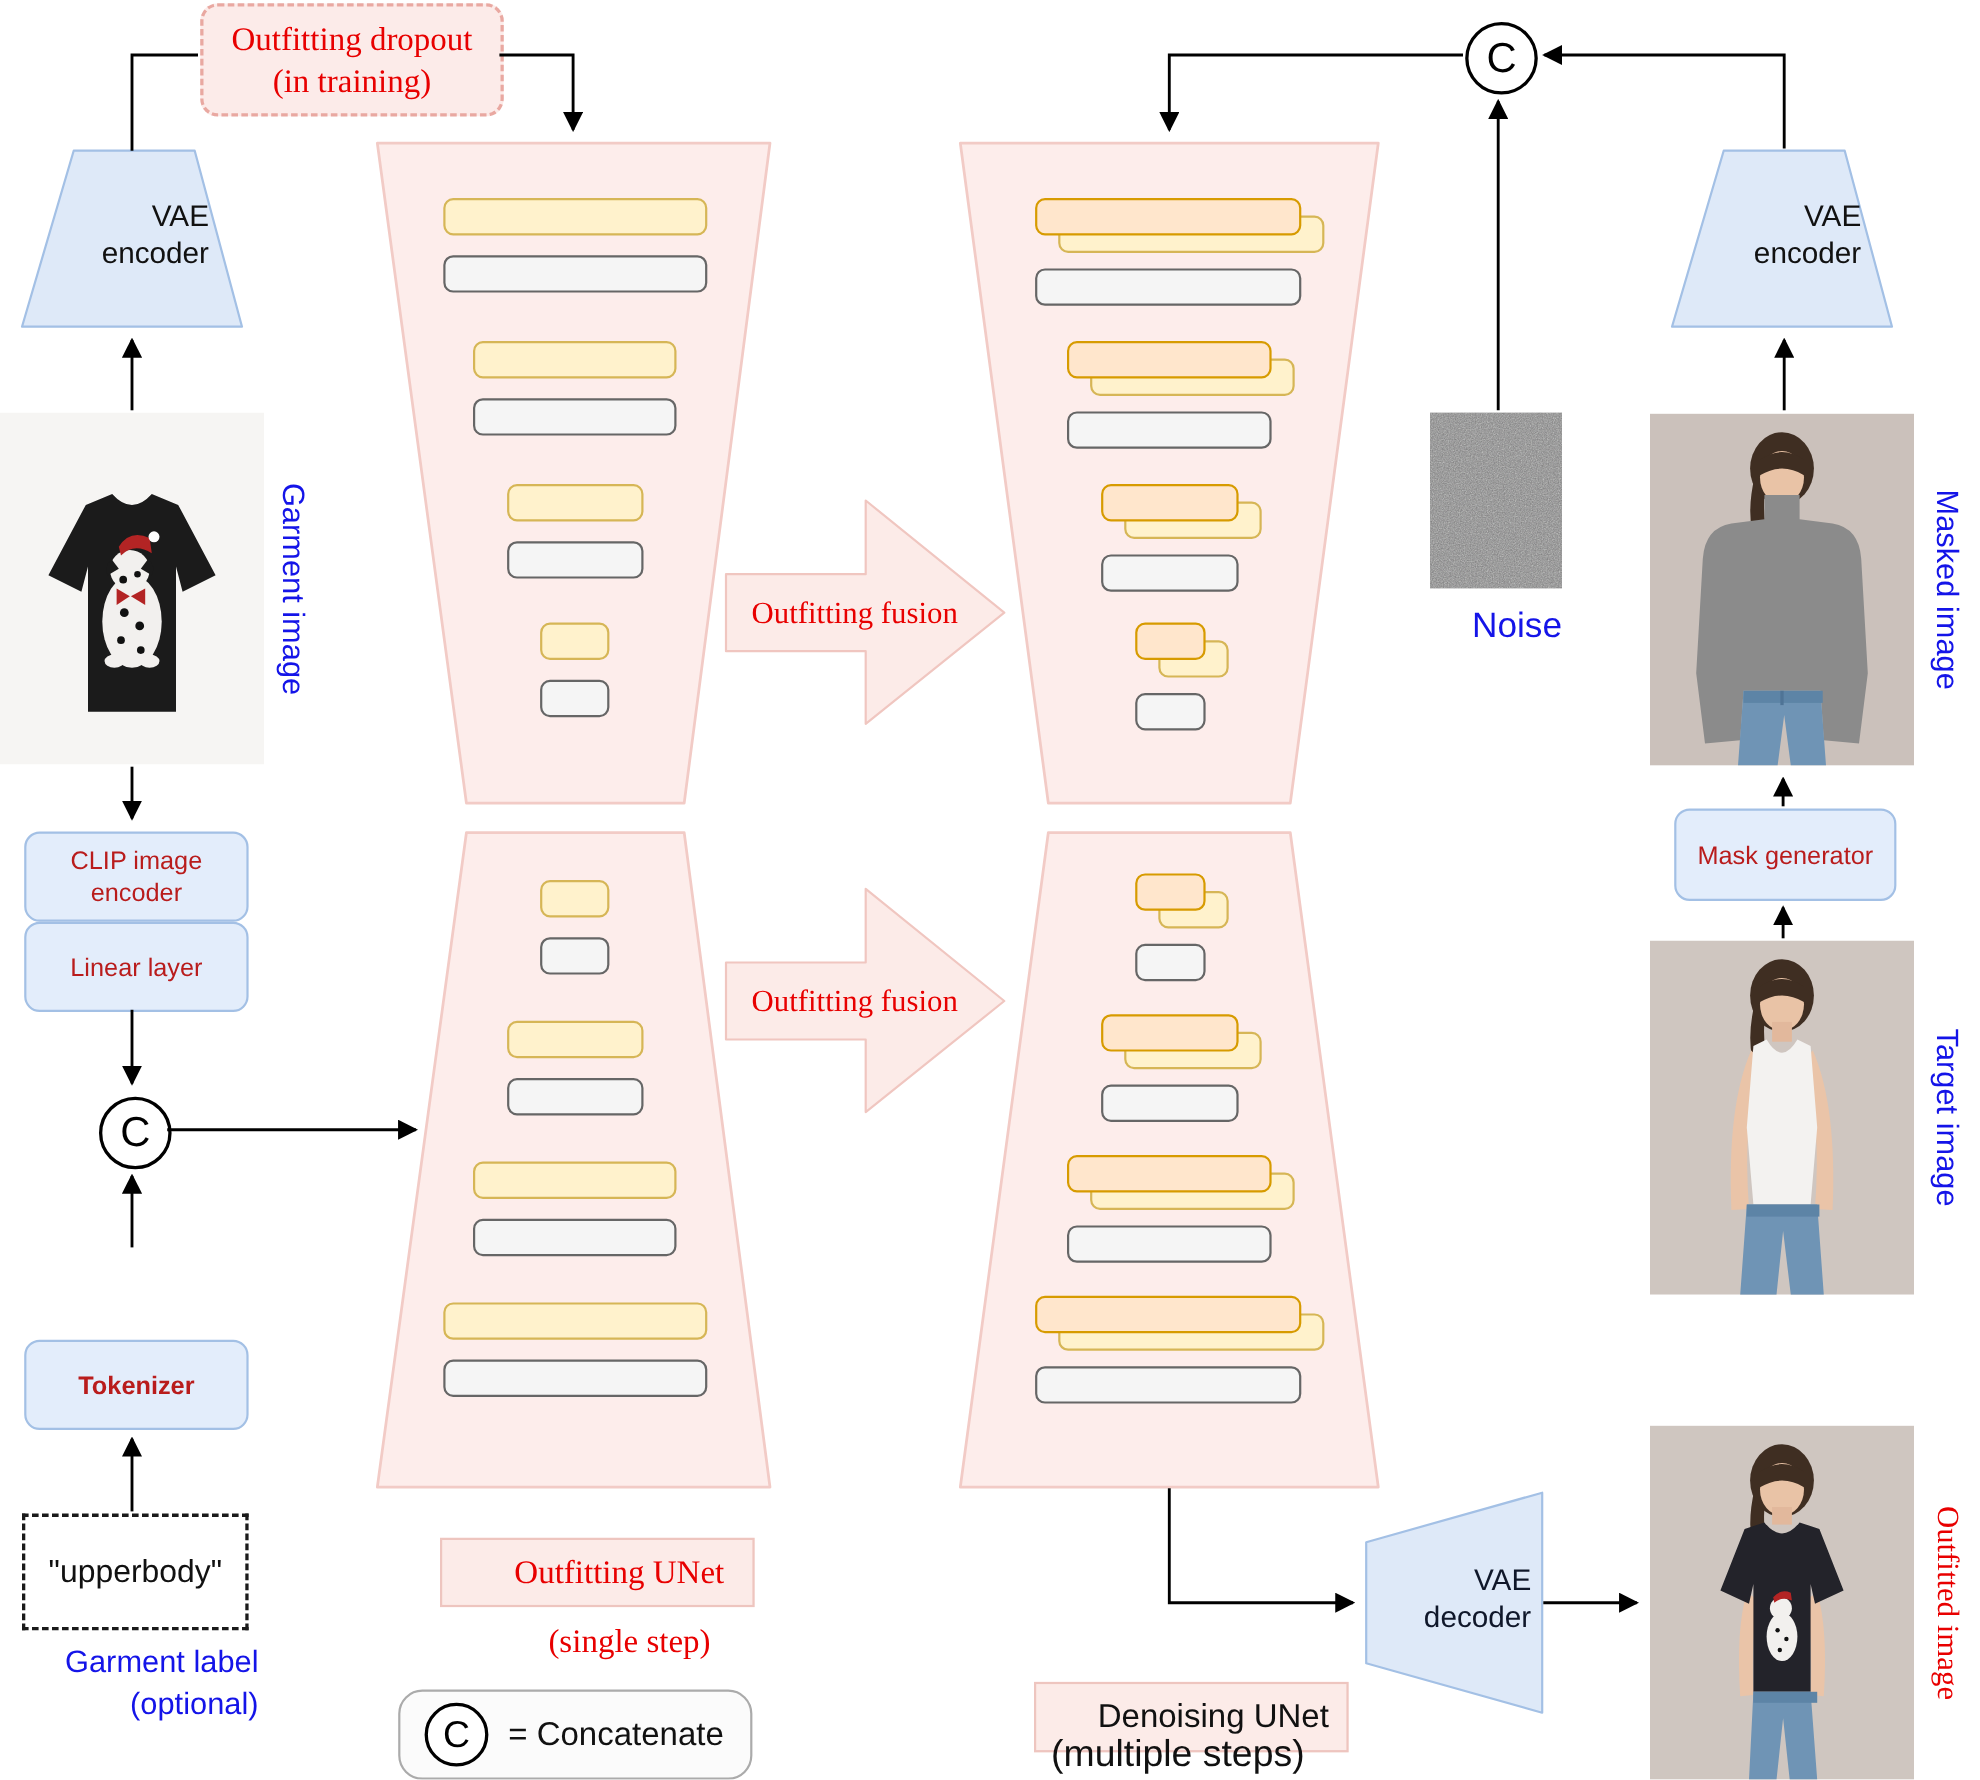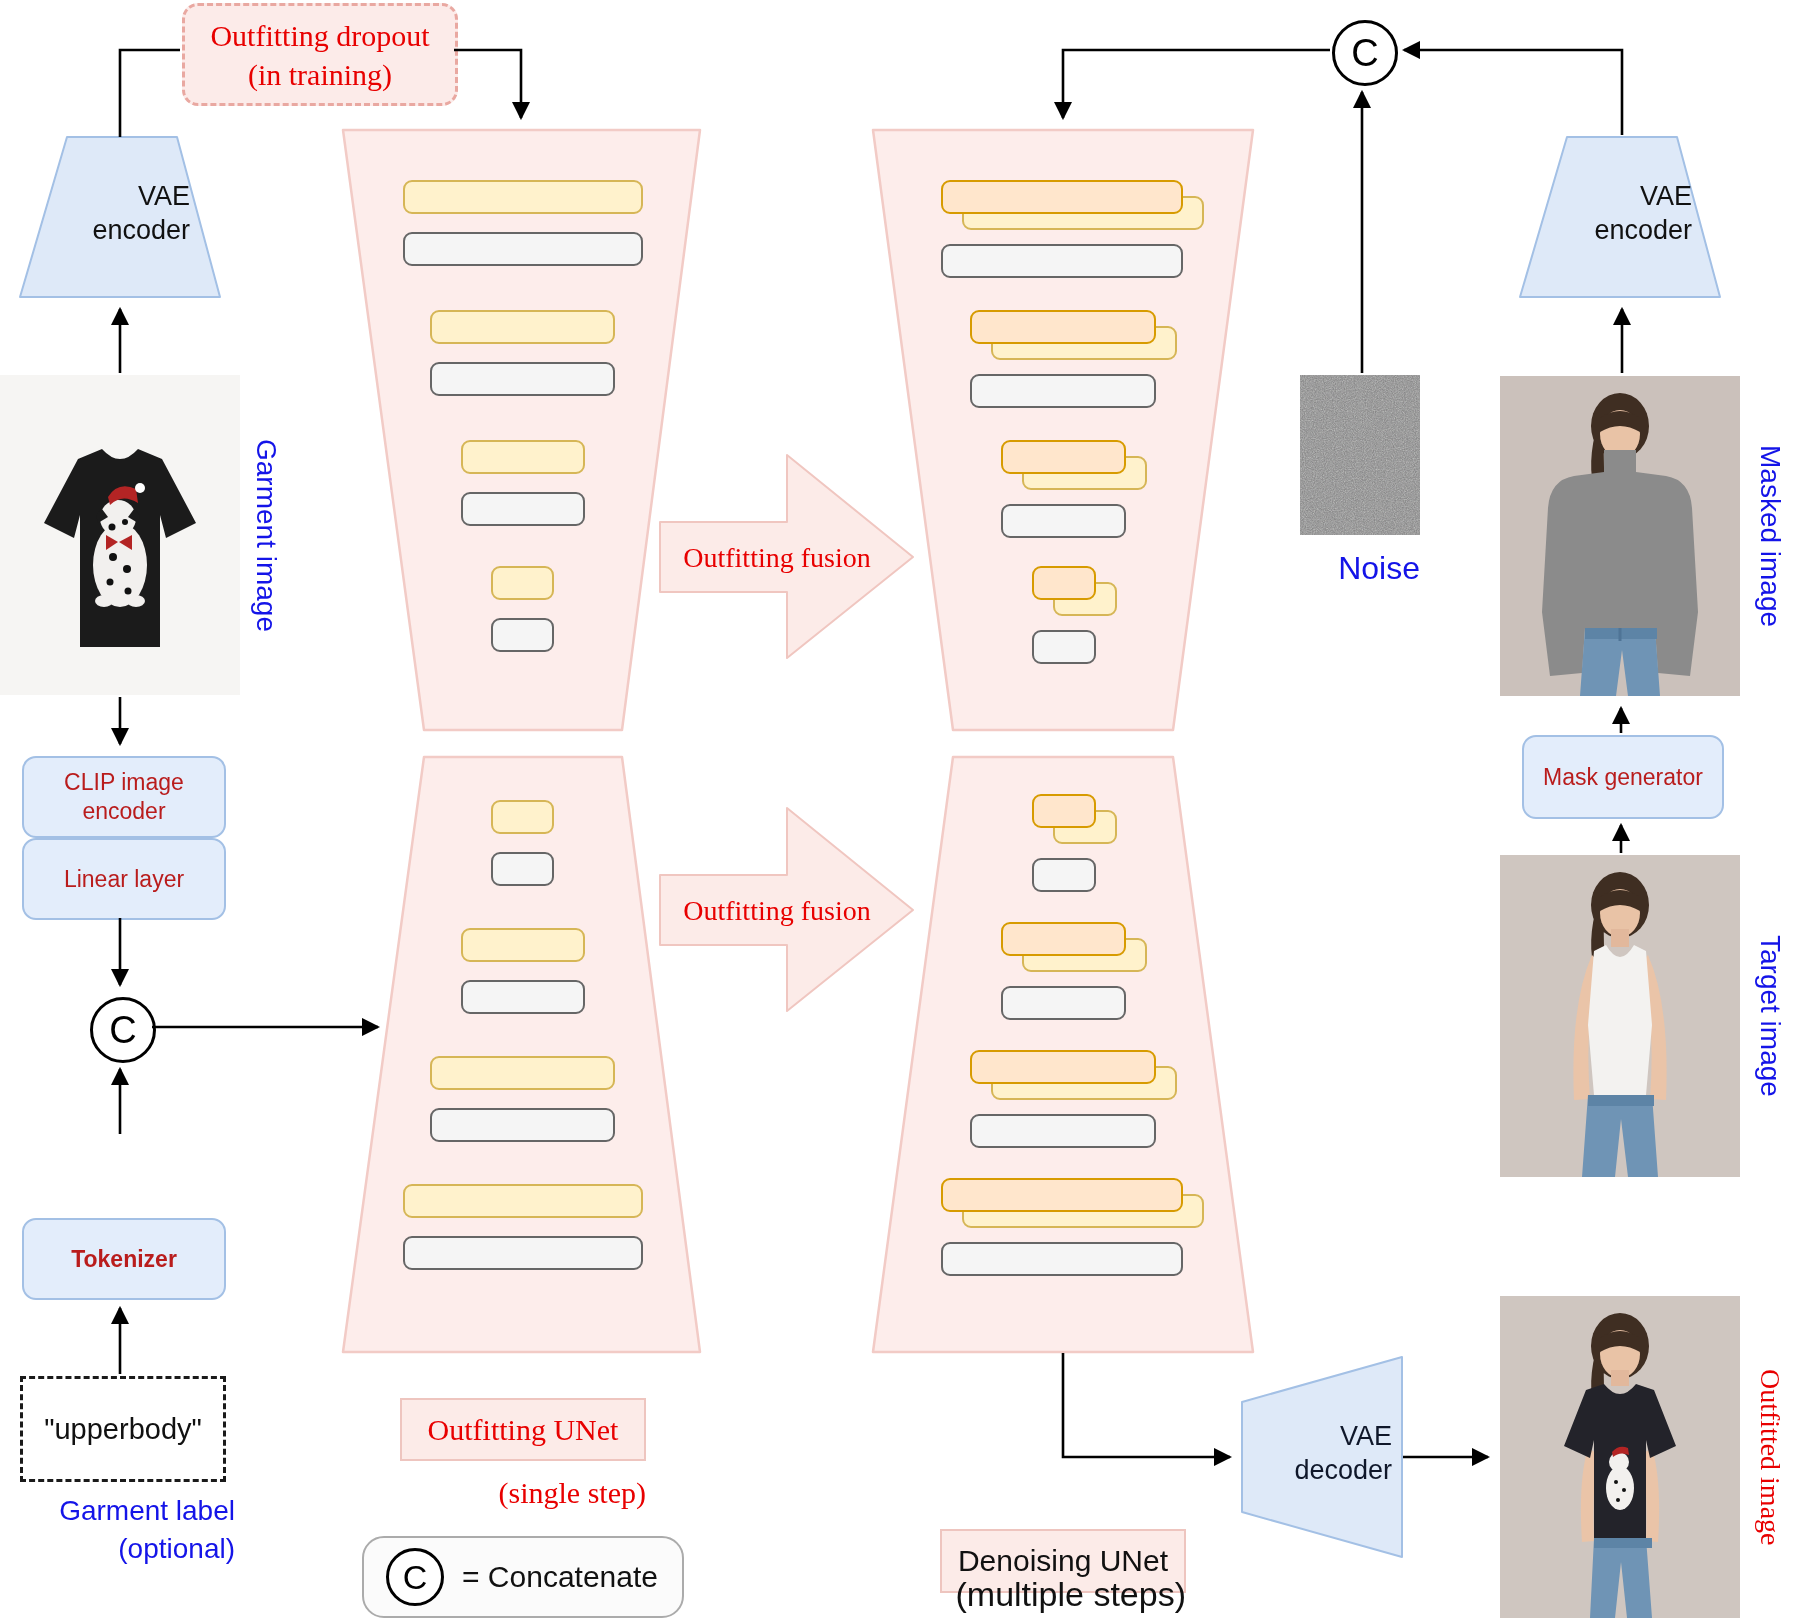--- a/index.html
+++ b/index.html
@@ -10,21 +10,21 @@
   #shapes{z-index:0;}
   .bar{position:absolute;height:34px;border-radius:9px;box-sizing:border-box;z-index:2;}
   .bar.y{background:#fff2cc;border:2px solid #d6b656;}
   .bar.o{background:#ffe6cc;border:2.5px solid #d79b00;}
   .bar.g{background:#f5f5f5;border:2.5px solid #666666;}
   .bluebox{position:absolute;background:#e3edfb;border:2px solid #a3c0e5;border-radius:14px;
            display:flex;align-items:center;justify-content:center;text-align:center;
            font-size:23px;line-height:1.25;color:#b91c1c;z-index:3;}
   .pinklabel{position:absolute;background:#fcebe8;border:2px solid #eec5bf;
            display:flex;align-items:center;justify-content:center;text-align:center;
-           font-size:30px;z-index:3;}
+           font-size:30px;z-index:3;padding-left:40px;}
   .caption{position:absolute;text-align:right;z-index:3;}
   .vlabel{position:absolute;writing-mode:vertical-rl;display:flex;align-items:center;
           justify-content:center;font-size:28px;z-index:3;}
   .blue{color:#1414e8;}
   .red{color:#e80000;font-family:Liberation Serif, serif;}
   .circleC{position:absolute;background:#fff;border:3px solid #000;border-radius:50%;
            display:flex;align-items:center;justify-content:center;font-size:38px;color:#000;z-index:5;}
   .imgpanel{position:absolute;z-index:2;}
   .fusiontext{position:absolute;width:250px;text-align:center;font-size:28px;z-index:4;}
   .dashedbox{position:absolute;background:#fff;border:3px dashed #1a1a1a;

